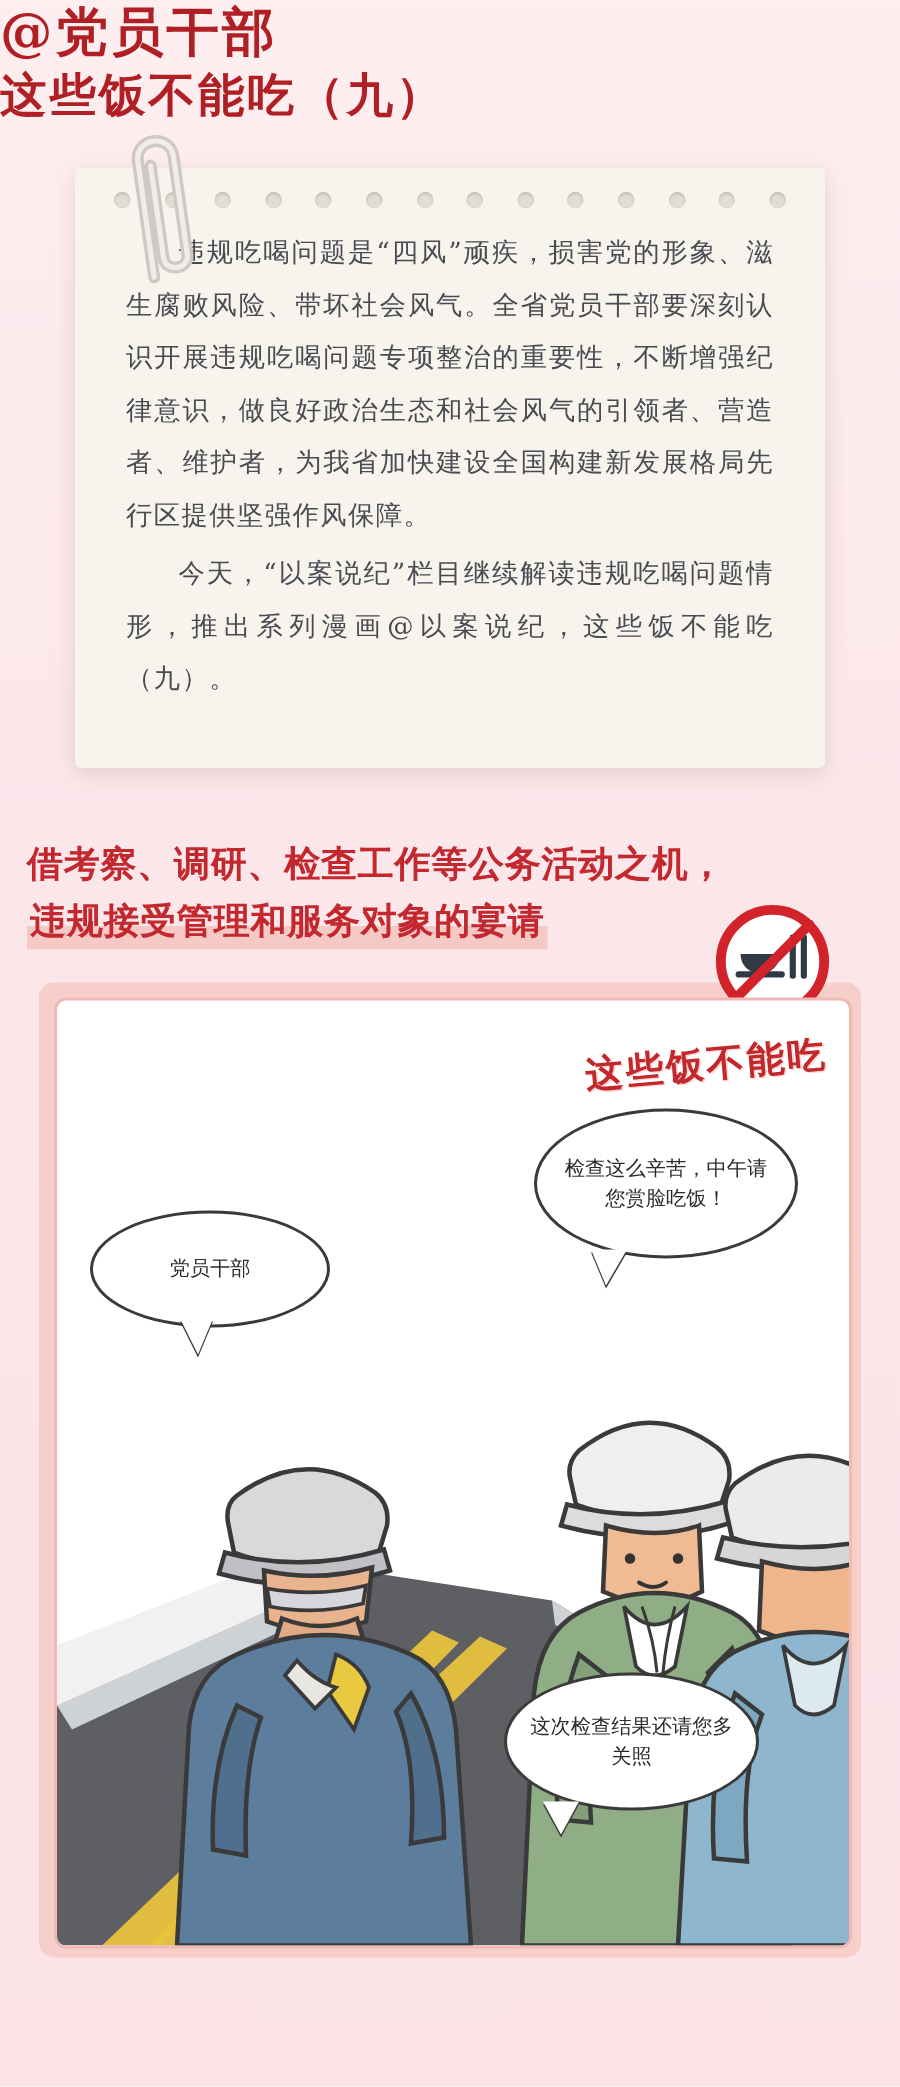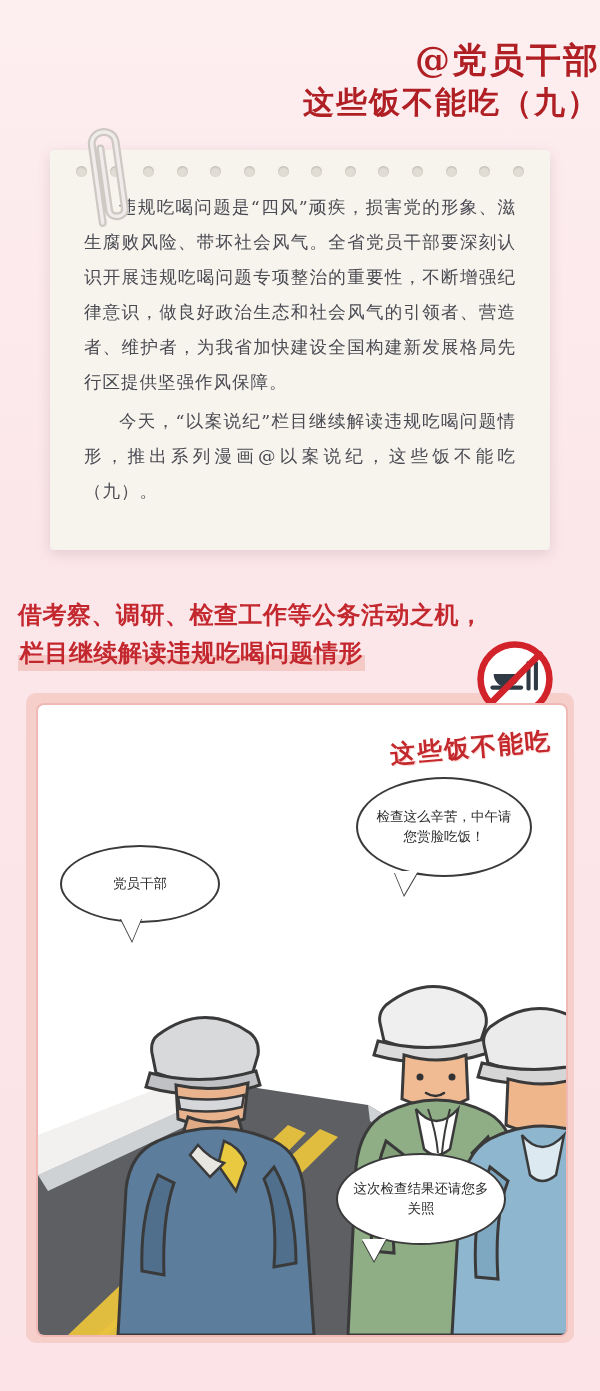--- a/index.html
+++ b/index.html
@@ -15,22 +15,21 @@
     position: relative;
   }
   .page {
     position: relative;
     width: 600px;
     height: 1391px;
   }
 
   
   .title-block {
-    text-align: right;
-    padding-top: 38px;
+    text-align: left;
   }
   .title-line1, .title-line2 {
     color: #b01f24;
     font-family: "DejaVu Serif", serif;
     font-weight: bold;
     letter-spacing: 2px;
     line-height: 1.28;
   }
   .title-line1 { font-size: 35px; }
   .title-line2 { font-size: 31px; }
@@ -230,21 +229,21 @@
       </div>
       <div class="note-text">
         <p>违规吃喝问题是“四风”顽疾，损害党的形象、滋生腐败风险、带坏社会风气。全省党员干部要深刻认识开展违规吃喝问题专项整治的重要性，不断增强纪律意识，做良好政治生态和社会风气的引领者、营造者、维护者，为我省加快建设全国构建新发展格局先行区提供坚强作风保障。</p>
         <p>今天，“以案说纪”栏目继续解读违规吃喝问题情形，推出系列漫画@以案说纪，这些饭不能吃（九）。</p>
       </div>
     </div>
   </div>
 
   <div class="headline">
     <div><span class="headline-line">借考察、调研、检查工作等公务活动之机，</span></div>
-    <div><span class="headline-line hl2">栏目继续解读违规吃喝问题情形</span></div>
+    <div><span class="headline-line hl2">违规接受管理和服务对象的宴请</span></div>
 
     <svg class="no-eat-badge" viewBox="0 0 100 100">
       <circle cx="50" cy="50" r="42" fill="#ffffff" stroke="#d2232a" stroke-width="8"></circle>
       <path d="M24 44 h32 a16 16 0 0 1 -32 0 z" fill="#2f3a44"></path>
       <rect x="20" y="58" width="40" height="5" rx="2.5" fill="#2f3a44"></rect>
       <rect x="64" y="28" width="5" height="36" rx="2" fill="#2f3a44"></rect>
       <rect x="73" y="28" width="5" height="36" rx="2" fill="#2f3a44"></rect>
       <line x1="20" y1="80" x2="80" y2="20" stroke="#d2232a" stroke-width="8" stroke-linecap="round"></line>
     </svg>
   </div>

